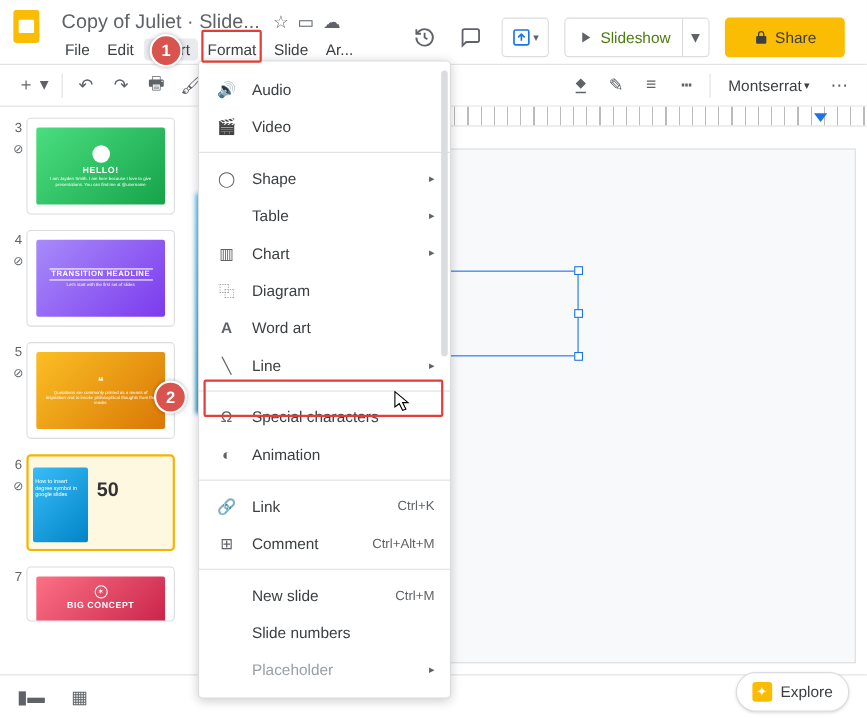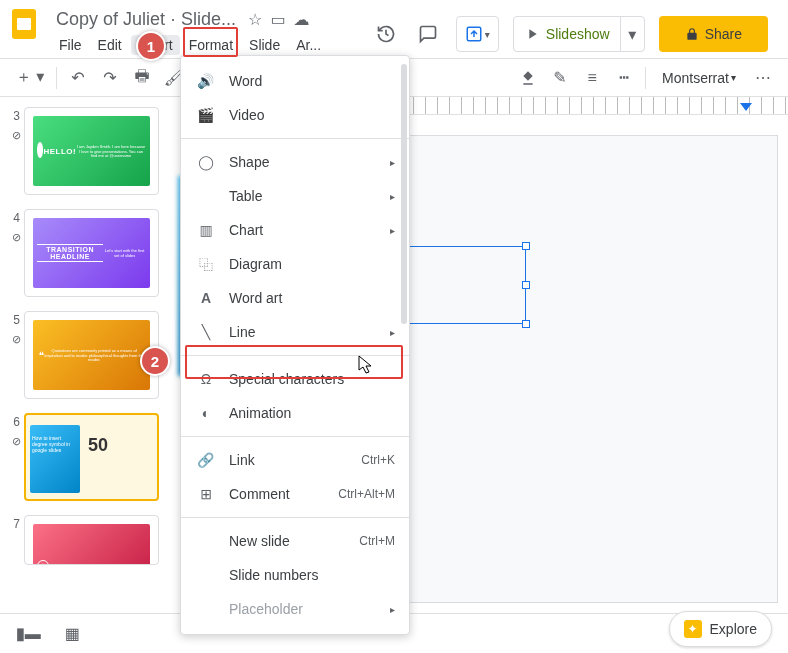--- a/index.html
+++ b/index.html
@@ -33,21 +33,21 @@
   .thumb-num { width:12px; font-size:12px; color:#5f6368; text-align:right; padding-top:2px; }
   .thumb-link { color:#5f6368; font-size:11px; position:absolute; left:4px; top:22px; }
   .thumb { width:135px; height:88px; border:1px solid #dadce0; border-radius:4px; background:#fff; overflow:hidden; position:relative; }
   .thumb.selected { border:2px solid #f4b400; background:#fff8e1; }
   .thumb .brush { position:absolute; inset:8px; border-radius:2px; }
   .brush.green { background: linear-gradient(135deg,#4ade80,#16a34a); }
   .brush.purple { background: linear-gradient(135deg,#a78bfa,#7c3aed); }
   .brush.orange { background: linear-gradient(135deg,#fbbf24,#d97706); }
   .brush.blue { background: linear-gradient(135deg,#38bdf8,#0284c7); }
   .brush.pink { background: linear-gradient(135deg,#fb7185,#be123c); }
-  .brush-label { position:absolute; inset:0; display:flex; align-items:center; justify-content:center; color:#fff; text-align:center; padding:4px; }
+  .brush-label { position:absolute; inset:0; display:flex; flex-direction:column; align-items:center; justify-content:center; color:#fff; text-align:center; padding:4px; }
   .brush-title { font-size:8px; font-weight:700; letter-spacing:0.5px; }
   .brush-sub { font-size:4px; line-height:1.2; margin-top:2px; max-width:100px; }
   .canvas-area { flex:1; background:#fff; position:relative; }
   .ruler { height:18px; border-bottom:1px solid #e0e0e0; background:repeating-linear-gradient(90deg,#bbb 0,#bbb 1px,transparent 1px,transparent 12px); margin-left:10px; position:relative; }
   .ruler-caret { position:absolute; top:6px; left:52px; width:0;height:0;border-left:6px solid transparent;border-right:6px solid transparent;border-top:8px solid #1a73e8; }
   .ruler-end { position:absolute; top:6px; right:36px; width:0;height:0;border-left:6px solid transparent;border-right:6px solid transparent;border-top:8px solid #1a73e8; }
   .slide-stage { position:absolute; top:38px; left:10px; right:10px; bottom:10px; background:#f8f9fa; border:1px solid #dadce0; }
   .slide-brush { position:absolute; left:-8px; top:40px; width:70px; height:200px; background:linear-gradient(180deg,#38bdf8,#0284c7); filter:blur(2px); opacity:0.9; }
   .text-box-outer { position:absolute; left:40px; top:110px; width:300px; height:78px; }
   .sel-box { position:absolute; inset:0; border:1px solid #1a73e8; }
@@ -253,21 +253,21 @@
           </div>
       </div>
     </div>
   </div>
 </div>
 
 <div class="dropdown">
   <div class="scrollbar-fake"></div>
   <div class="dd-item">
       <span class="dd-icon">🔊</span>
-      <span>Word</span>
+      <span>Audio</span>
     </div>
   <div class="dd-item">
       <span class="dd-icon">🎬</span>
       <span>Video</span>
     </div>
   <div class="dd-sep"></div>
   <div class="dd-item sub">
       <span class="dd-icon">◯</span>
       <span>Shape</span>
     </div>

